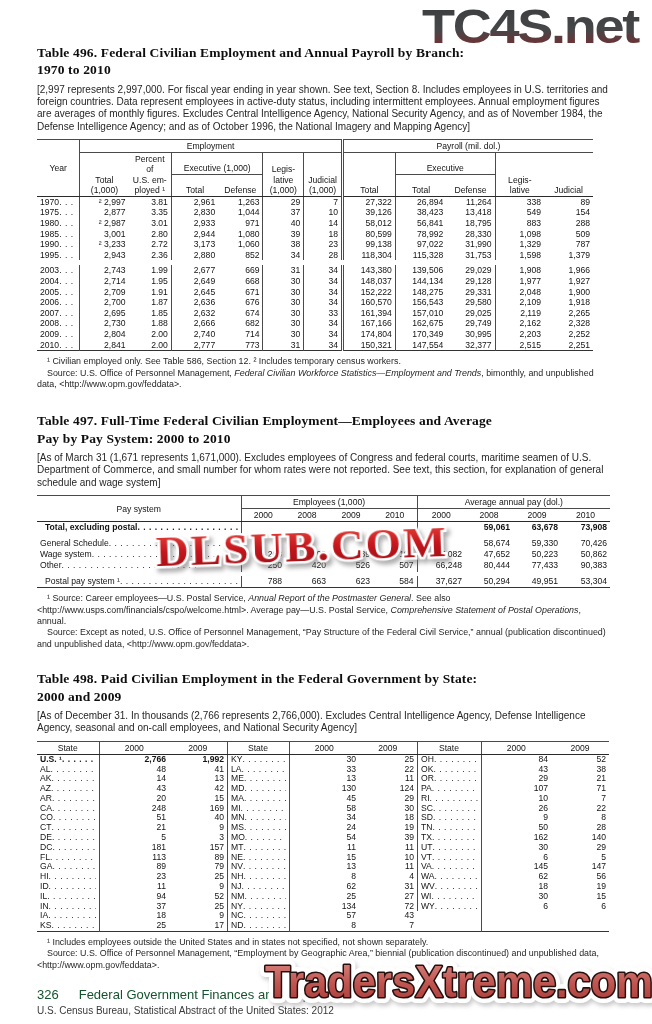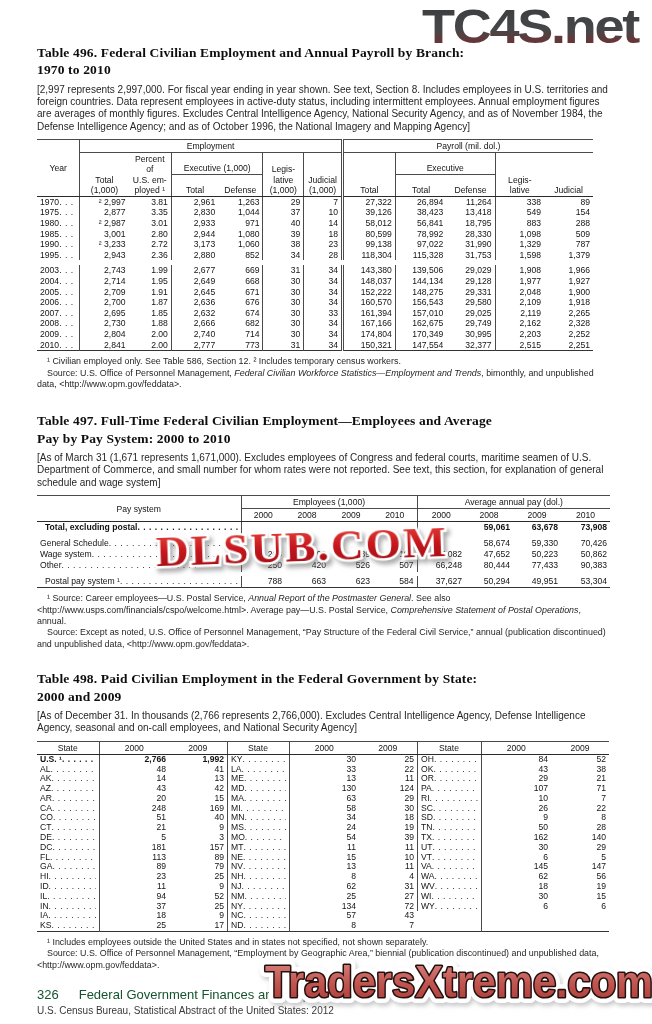--- a/index.html
+++ b/index.html
@@ -629,21 +629,21 @@
             <td class="lbl c0">
               <span>AR</span>
               <span class="dots"></span>
             </td>
             <td class="c1">20</td>
             <td class="c2">15</td>
             <td class="lbl c3">
               <span>MA</span>
               <span class="dots"></span>
             </td>
-            <td class="c4">63</td>
+            <td class="c4">45</td>
             <td class="c5">29</td>
             <td class="lbl c6">
               <span>RI</span>
               <span class="dots"></span>
             </td>
             <td class="c7">10</td>
             <td class="c8">7</td>
           </tr>
           <tr>
             <td class="lbl c0">

